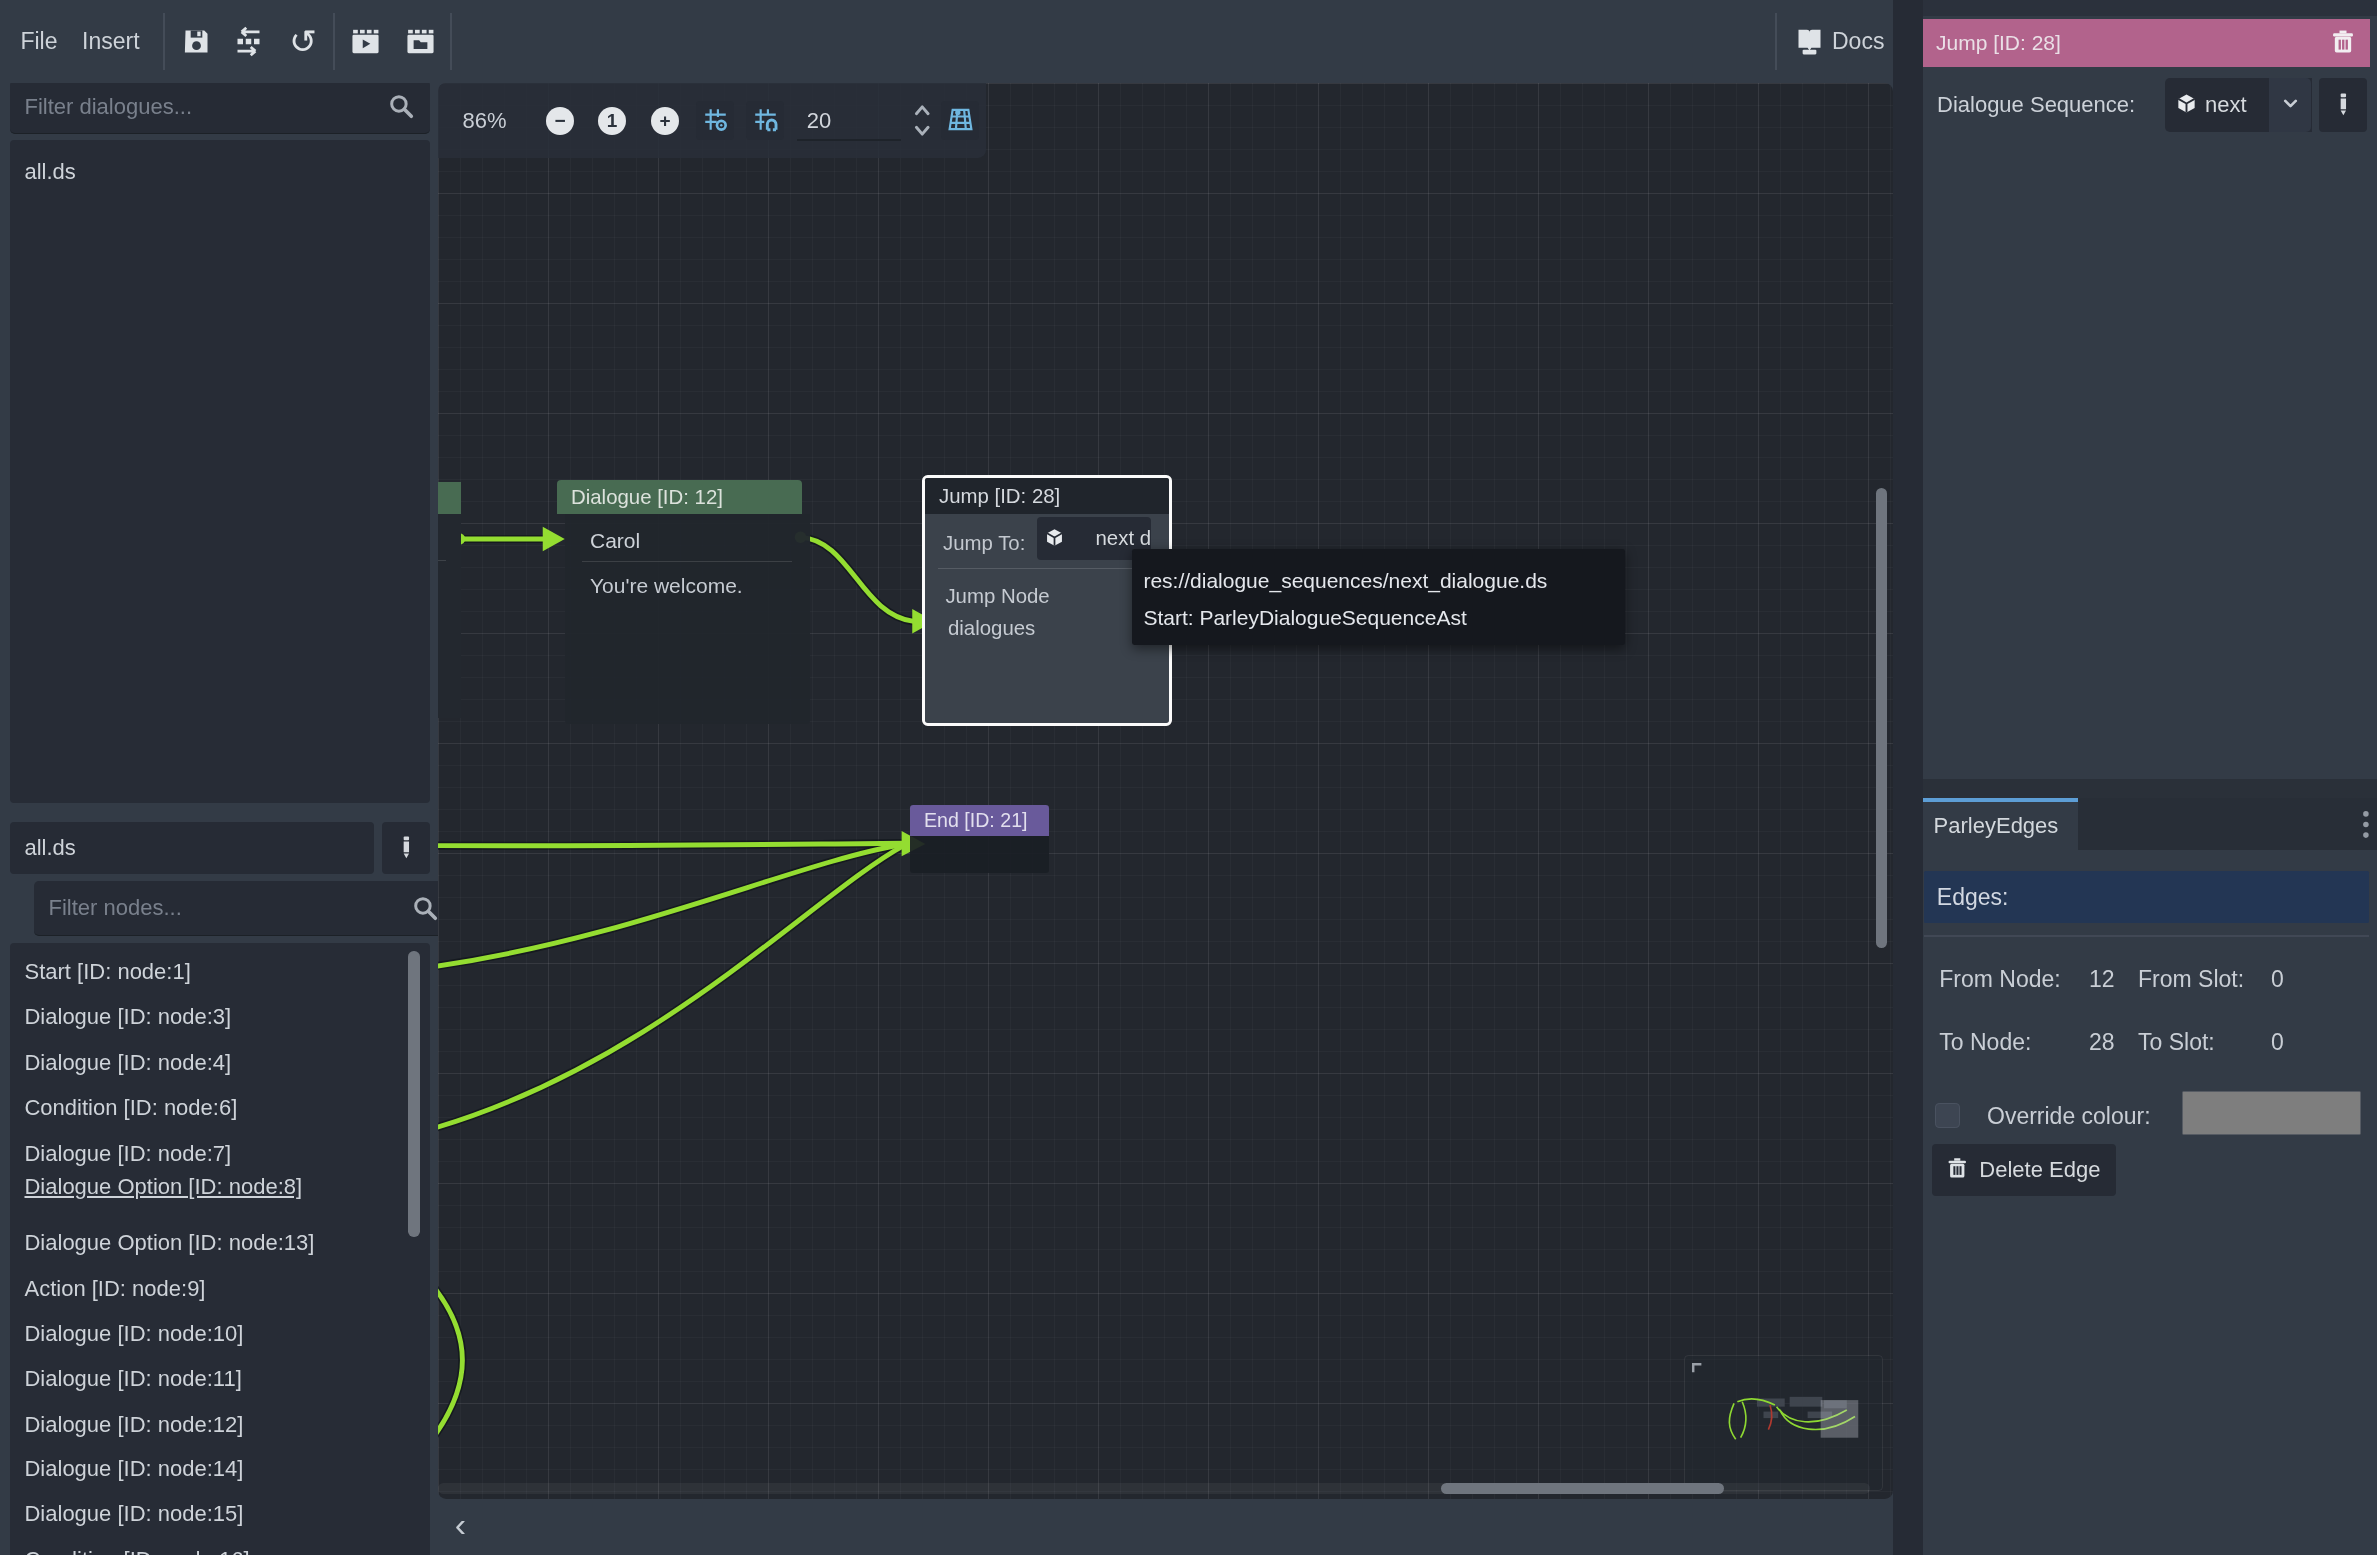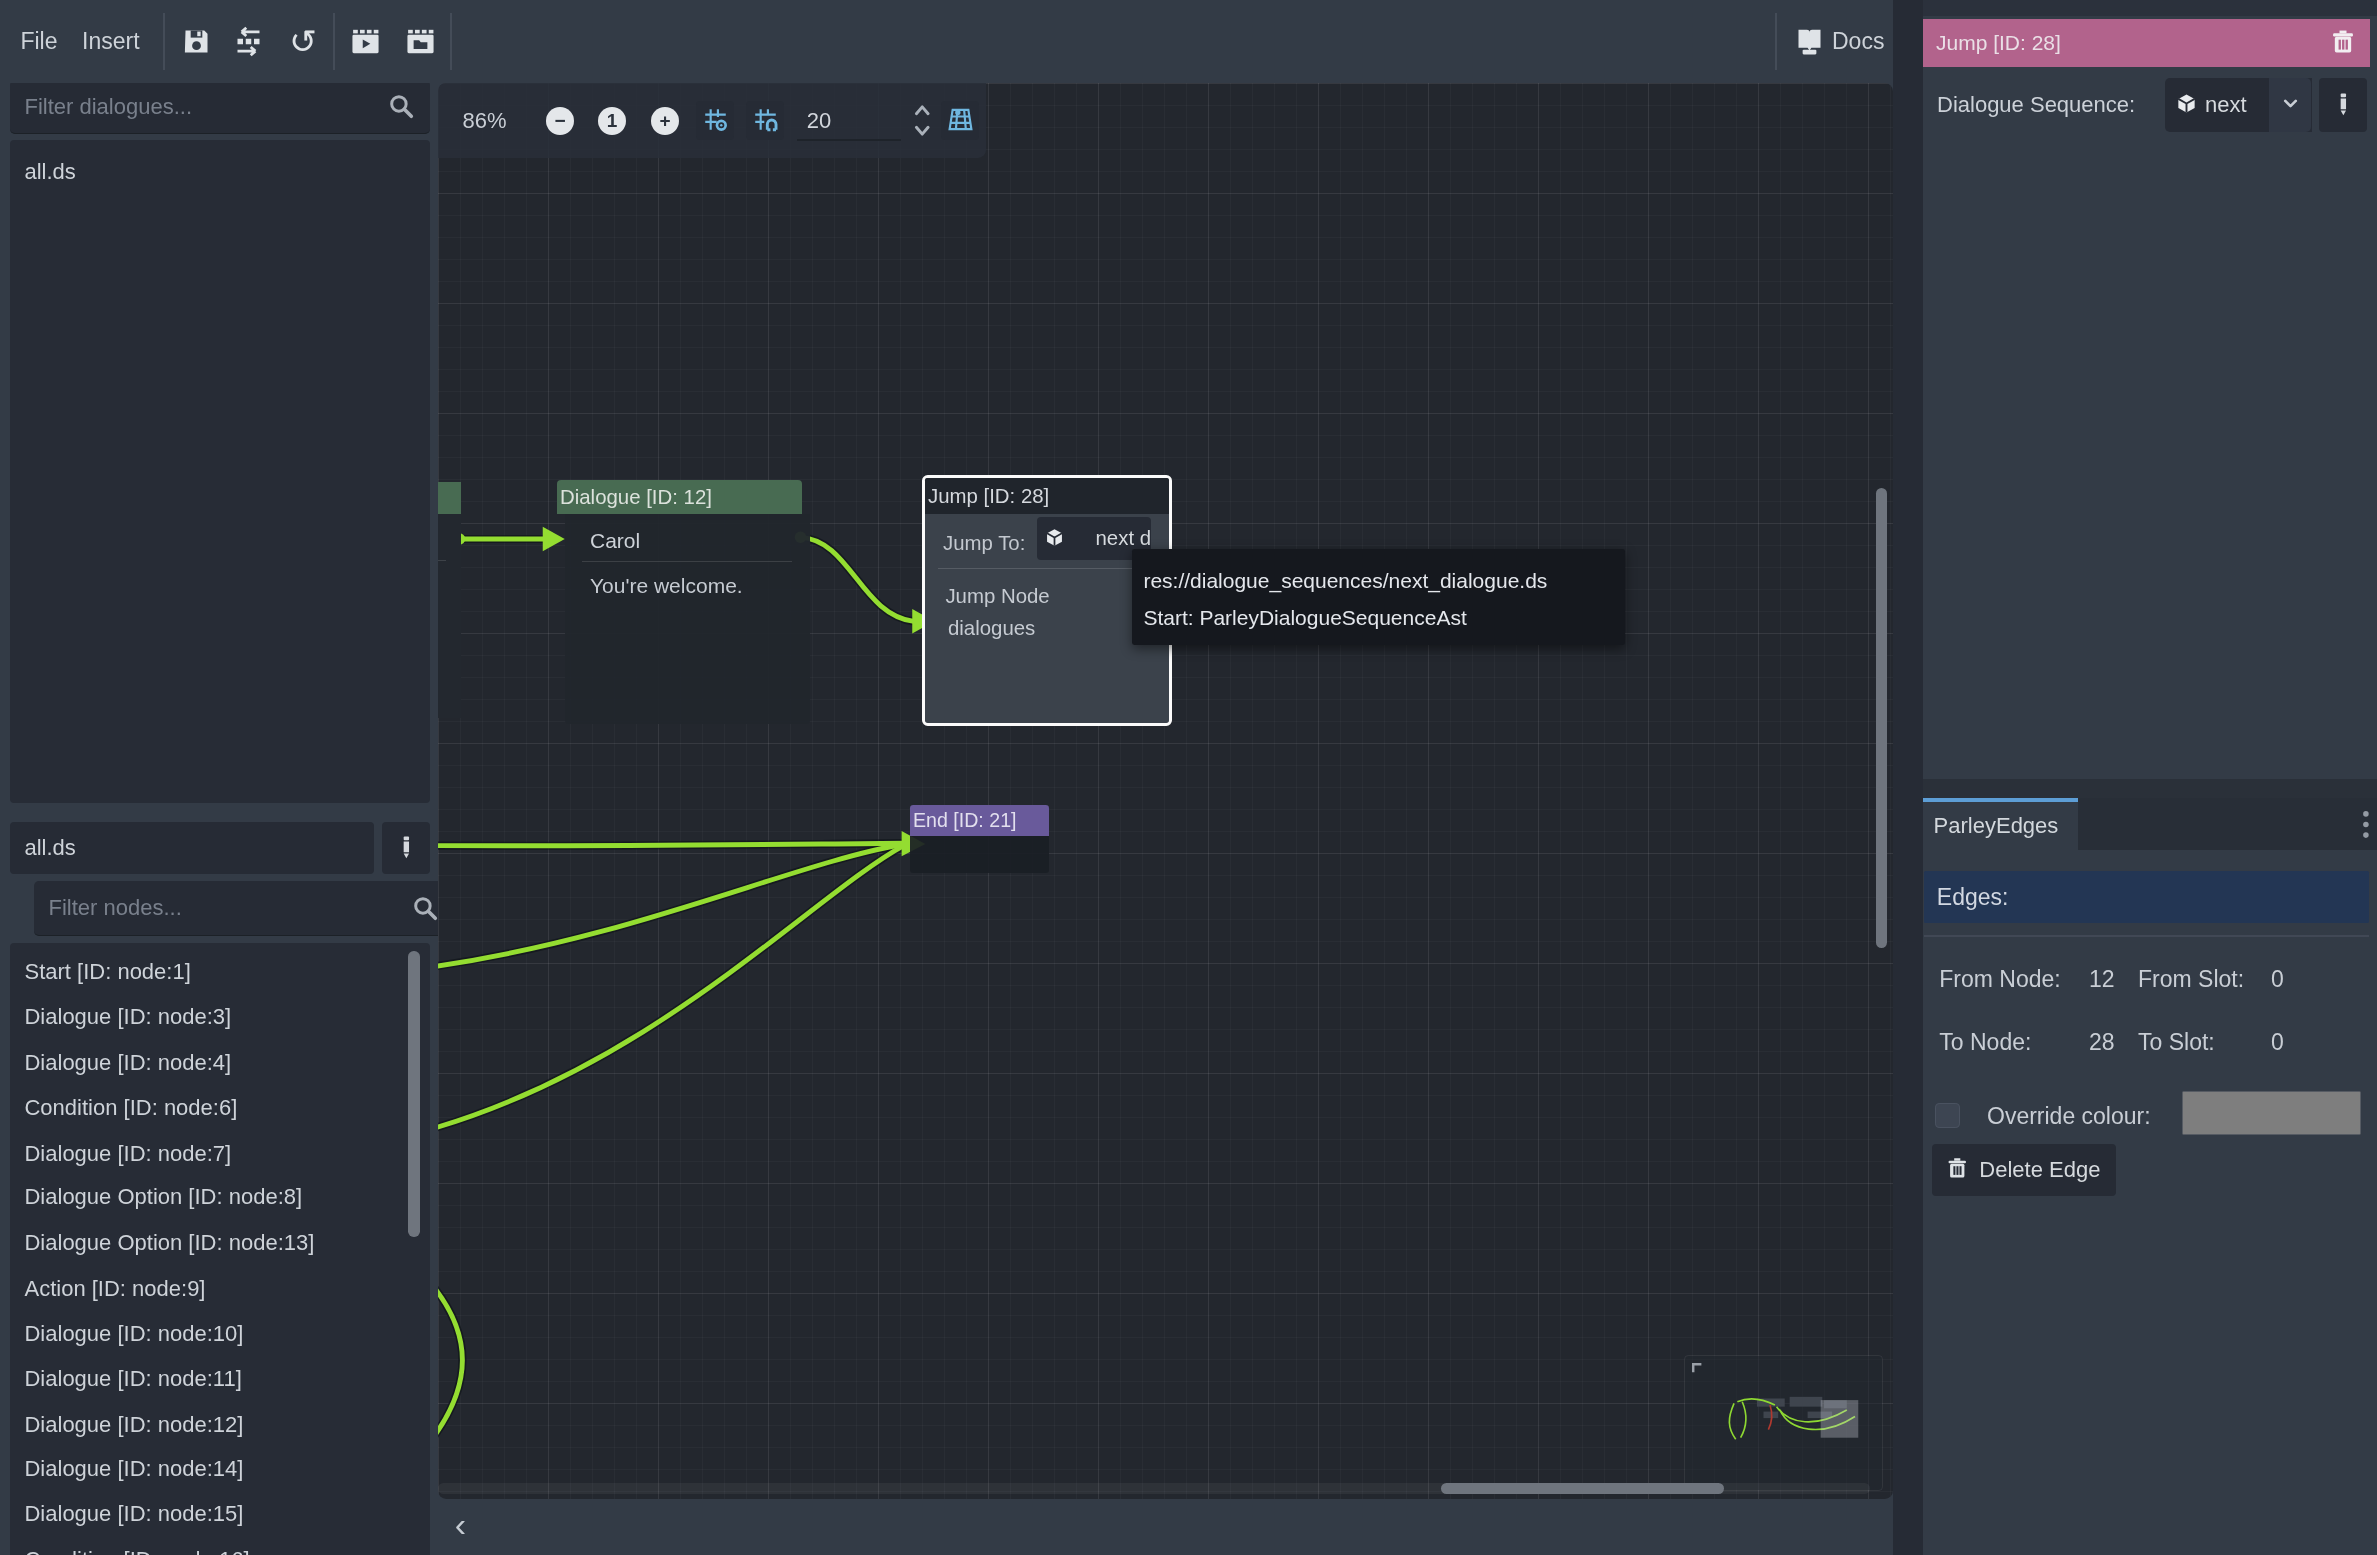--- a/index.html
+++ b/index.html
@@ -31,21 +31,21 @@
               linear-gradient(rgba(255,255,255,0.06) 0.8px, transparent 0.8px),
               linear-gradient(90deg, rgba(255,255,255,0.06) 0.8px, transparent 0.8px),
               linear-gradient(rgba(255,255,255,0.028) 0.8px, transparent 0.8px),
               linear-gradient(90deg, rgba(255,255,255,0.028) 0.8px, transparent 0.8px);
             background-size:110px 110px, 110px 110px, 22px 22px, 22px 22px; }
   .gtoolbar { left:0; top:0; width:548px; height:75px; background:rgba(41,47,57,0.88); border-radius:0 0 8.2px 0; }
   .circle-btn { width:28px; height:28px; border-radius:50%; background:#e4e7ea; color:#2b323c;
                 display:flex; align-items:center; justify-content:center; font-size:19px; font-weight:bold; top:24px; }
   .tool-toggle { width:38px; height:39px; top:18px; background:#262b35; border-radius:4.1px;
                  display:flex; align-items:center; justify-content:center; }
-  .gnode-title { display:flex; align-items:center; padding:0 3px; font-size:20.4px; white-space:nowrap; }
+  .gnode-title { display:flex; align-items:center; padding:0 14px; font-size:20.4px; white-space:nowrap; }
   .edge-svg { left:0; top:0; width:1455px; height:1416px; pointer-events:none; }
 
   
   .rpanel { left:1923px; top:0; width:454px; height:1555px; background:#333b46; }
   .kv-label { font-size:23px; color:#c9ced5; white-space:nowrap; }
   .scroll-thumb { background:#6f757e; border-radius:5.7px; }
 </style>
 </head>
 <body>
 
@@ -154,21 +154,21 @@
           <line x1="14.2" y1="14.2" x2="19.6" y2="19.6" stroke-width="2.8" stroke-linecap="round"></line>
         </svg></span>
   </div>
 
   <div class="abs panel-list" style="left:9.8px; top:943px; width:420px; height:612px; border-radius:4.1px 4.1px 0 0; overflow:hidden;">
     <div class="abs list-item" style="top:6.5px;   width:383px;">Start [ID: node:1]</div>
     <div class="abs list-item" style="top:51px;  width:383px;">Dialogue [ID: node:3]</div>
     <div class="abs list-item" style="top:97px; width:383px;">Dialogue [ID: node:4]</div>
     <div class="abs list-item" style="top:142px; width:383px;">Condition [ID: node:6]</div>
     <div class="abs list-item" style="top:188px; width:383px;">Dialogue [ID: node:7]</div>
-    <div class="abs list-item" style="top:231px; width:383px;">Dialogue Option [ID: node:8]</div>
+    <div class="abs list-item" style="top:221px; width:383px;text-decoration:underline;">Dialogue Option [ID: node:8]</div>
     <div class="abs list-item" style="top:277px; width:383px;">Dialogue Option [ID: node:13]</div>
     <div class="abs list-item" style="top:323px; width:383px;">Action [ID: node:9]</div>
     <div class="abs list-item" style="top:368px; width:383px;">Dialogue [ID: node:10]</div>
     <div class="abs list-item" style="top:413px; width:383px;">Dialogue [ID: node:11]</div>
     <div class="abs list-item" style="top:459px; width:383px;">Dialogue [ID: node:12]</div>
     <div class="abs list-item" style="top:503px; width:383px;">Dialogue [ID: node:14]</div>
     <div class="abs list-item" style="top:548px; width:383px;">Dialogue [ID: node:15]</div>
     <div class="abs list-item" style="top:594px; width:383px;">Condition [ID: node:16]</div>
     <div class="abs scroll-thumb" style="left:398px; top:8.2px; width:12.2px; height:286px;"></div>
   </div>

